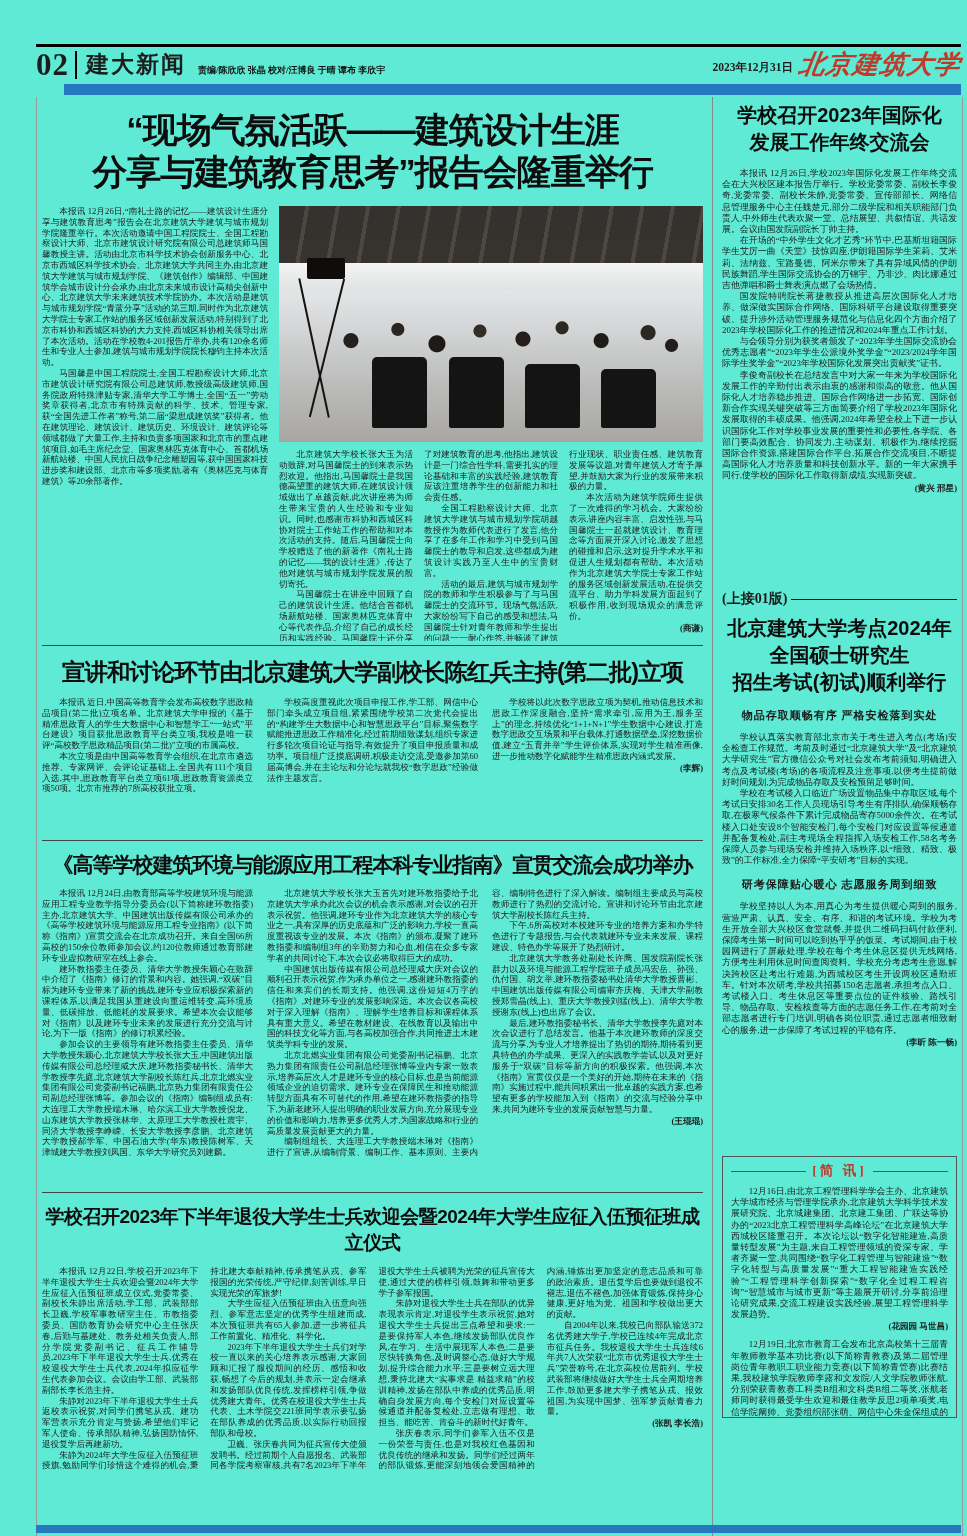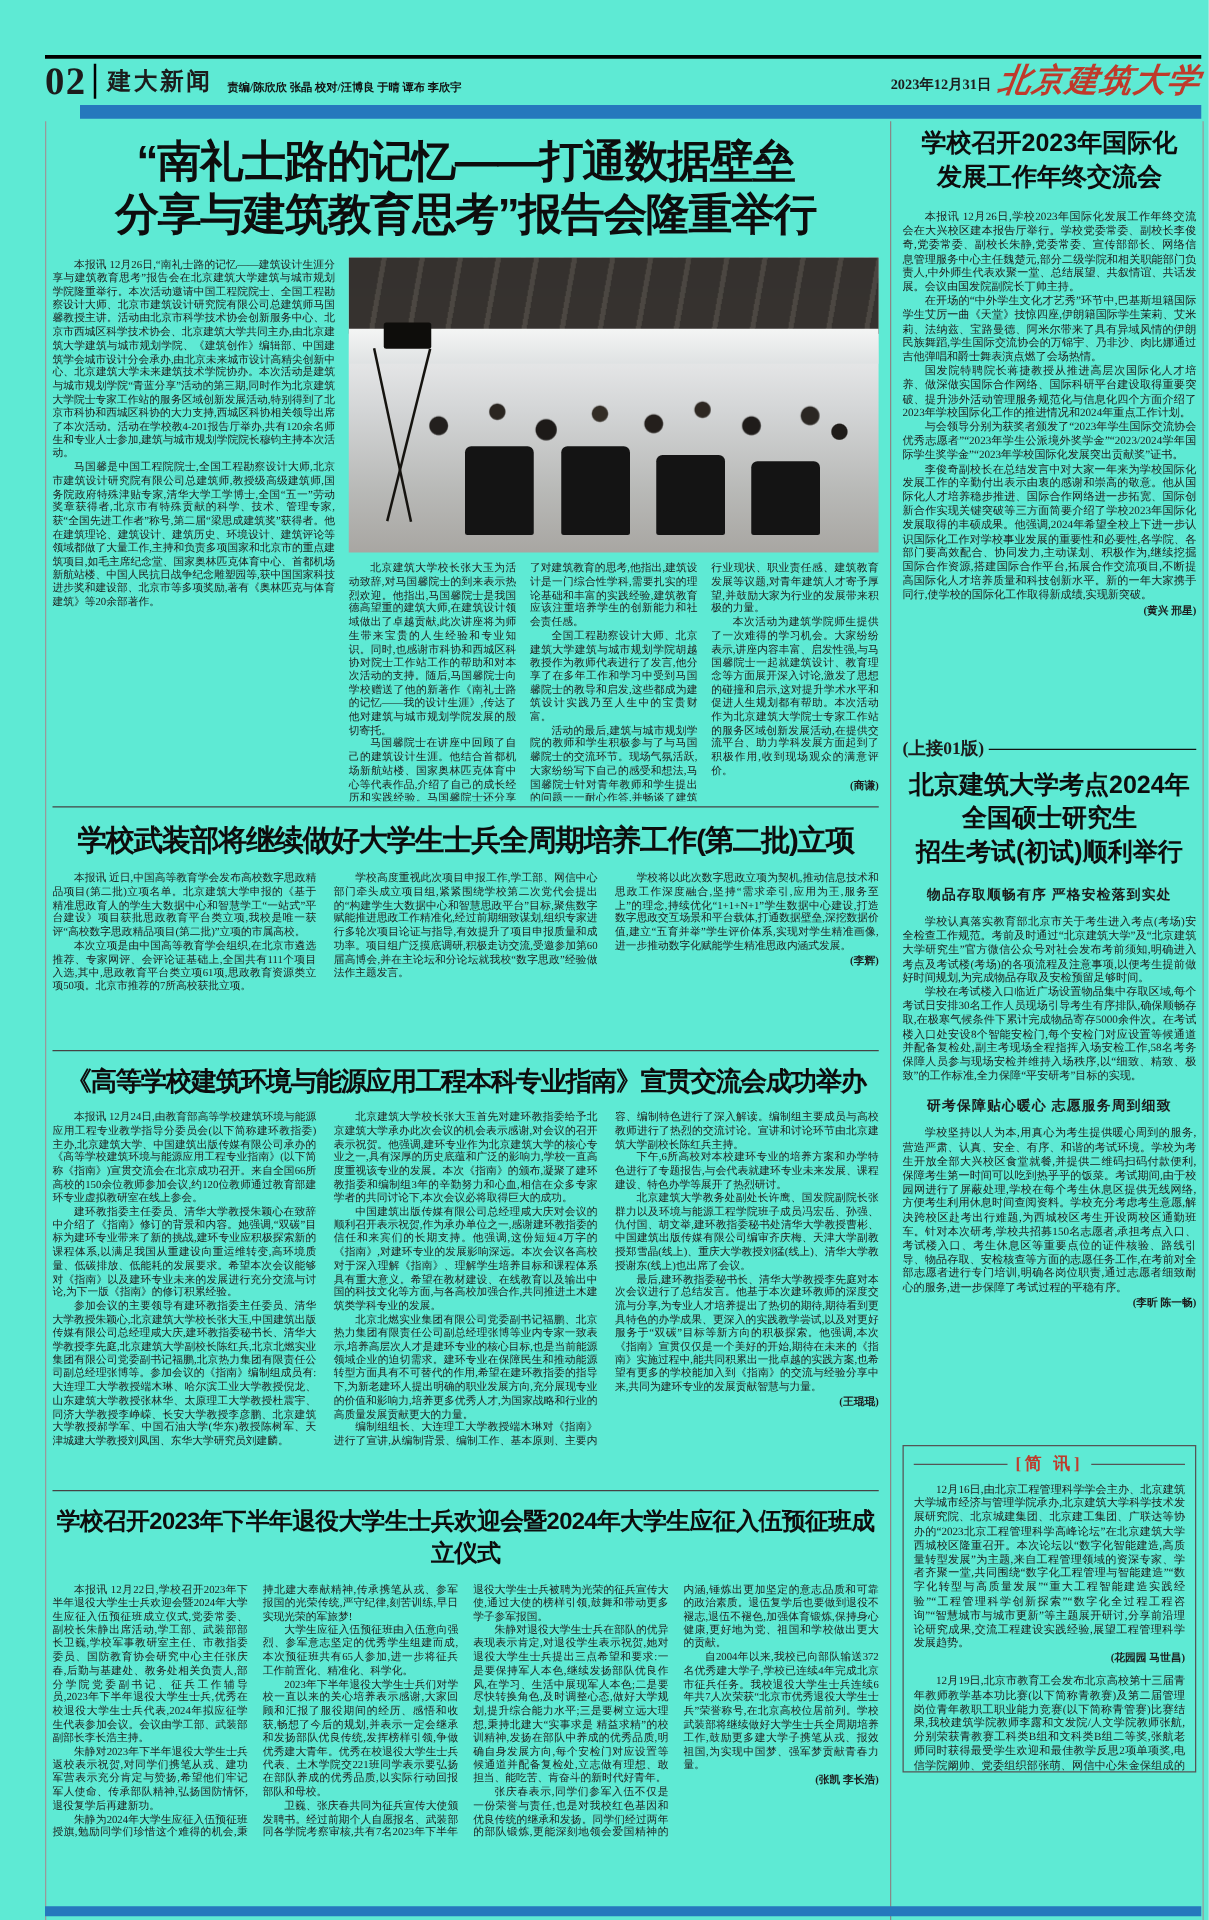--- a/index.html
+++ b/index.html
@@ -3,21 +3,21 @@
 <meta charset="utf-8">
 <style>
   html,body{margin:0;padding:0;background:#e9e9e9;}
   .page{width:967px;height:1536px;background:#5eead4;position:relative;overflow:hidden;
         font-family:"Liberation Serif","DejaVu Serif",serif;color:#1c1c1c;margin:0 auto;}
   
   .mast-rule{margin:44px 6px 0 36px;border-top:3px solid #000;}
   .mast-row{display:flex;align-items:center;margin:1px 6px 0 36px;height:33px;}
   .page-num{font-size:31px;font-weight:bold;line-height:1;letter-spacing:1px;}
   .mast-div{width:2px;height:28px;background:#000;margin:0 9px 0 6px;}
-  .section-name{font-family:"Liberation Sans","DejaVu Sans",sans-serif;font-weight:bold;font-size:19px;letter-spacing:2px;}
+  .section-name{font-family:"Liberation Sans","DejaVu Sans",sans-serif;font-weight:bold;font-size:23px;letter-spacing:2px;}
   .credits{font-family:Liberation Serif, serif;font-weight:bold;font-size:9px;margin:12px 0 0 12px;color:#111;}
   .mast-spacer{flex:1;}
   .mast-date{font-weight:bold;font-size:11.5px;margin-right:6px;margin-top:6px;}
   .mast-logo{color:#bf3a2b;font-weight:bold;font-style:italic;font-size:26px;transform:skewX(-8deg);letter-spacing:1px;white-space:nowrap;}
   .blue-bar{height:11px;background:#2578bd;margin:3px 6px 0 64px;}
   
   .main{display:flex;margin:2px 4px 0 36px;border-left:1px solid #999;border-right:1px solid #999;}
   .left{width:676px;flex:none;border-right:1px solid #888;padding:0 9px 0 5px;box-sizing:border-box;}
   .right{flex:1;padding:2px 5px 0 9px;box-sizing:border-box;}
   
@@ -100,21 +100,21 @@
     <span class="mast-logo">北京建筑大学</span>
   </div>
   <div class="blue-bar"></div>
 
   <div class="main">
 
     <div class="left">
 
       <div class="art1">
         <h1>
-          <span>“南礼士路的记忆——打通数据壁垒</span><br>
+          <span>“现场气氛活跃——建筑设计生涯</span><br>
           <span>分享与建筑教育思考”报告会隆重举行</span>
         </h1>
         <div class="art1-body">
           <div class="art1-c1 bt">
             <p>本报讯 12月26日,“南礼士路的记忆——建筑设计生涯分享与建筑教育思考”报告会在北京建筑大学建筑与城市规划学院隆重举行。本次活动邀请中国工程院院士、全国工程勘察设计大师、北京市建筑设计研究院有限公司总建筑师马国馨教授主讲。活动由北京市科学技术协会创新服务中心、北京市西城区科学技术协会、北京建筑大学共同主办,由北京建筑大学建筑与城市规划学院、《建筑创作》编辑部、中国建筑学会城市设计分会承办,由北京未来城市设计高精尖创新中心、北京建筑大学未来建筑技术学院协办。本次活动是建筑与城市规划学院“青蓝分享”活动的第三期,同时作为北京建筑大学院士专家工作站的服务区域创新发展活动,特别得到了北京市科协和西城区科协的大力支持,西城区科协相关领导出席了本次活动。活动在学校教4-201报告厅举办,共有120余名师生和专业人士参加,建筑与城市规划学院院长穆钧主持本次活动。</p>
             <p>马国馨是中国工程院院士,全国工程勘察设计大师,北京市建筑设计研究院有限公司总建筑师,教授级高级建筑师,国务院政府特殊津贴专家,清华大学工学博士,全国“五一”劳动奖章获得者,北京市有特殊贡献的科学、技术、管理专家,获“全国先进工作者”称号,第二届“梁思成建筑奖”获得者。他在建筑理论、建筑设计、建筑历史、环境设计、建筑评论等领域都做了大量工作,主持和负责多项国家和北京市的重点建筑项目,如毛主席纪念堂、国家奥林匹克体育中心、首都机场新航站楼、中国人民抗日战争纪念雕塑园等,获中国国家科技进步奖和建设部、北京市等多项奖励,著有《奥林匹克与体育建筑》等20余部著作。</p>
           </div>
           <div class="art1-rt">
             <div class="photo" title="报告会现场照片:阶梯教室内听众与摄像机">
               <div class="ph-ceiling"></div>
@@ -136,21 +136,21 @@
               <p>本次活动为建筑学院师生提供了一次难得的学习机会。大家纷纷表示,讲座内容丰富、启发性强,与马国馨院士一起就建筑设计、教育理念等方面展开深入讨论,激发了思想的碰撞和启示,这对提升学术水平和促进人生规划都有帮助。本次活动作为北京建筑大学院士专家工作站的服务区域创新发展活动,在提供交流平台、助力学科发展方面起到了积极作用,收到现场观众的满意评价。</p>
               <div class="by">(商谦)</div>
             </div>
           </div>
         </div>
       </div>
 
       <div class="sep"></div>
 
       <div class="art2">
-        <h2>学校武装部将继续做好大学生士兵全周期培养工作(第二批)立项</h2>
+        <h2>宣讲和讨论环节由北京建筑大学副校长陈红兵主持(第二批)立项</h2>
         <div class="cols3 bt">
           <p>本报讯 近日,中国高等教育学会发布高校数字思政精品项目(第二批)立项名单。北京建筑大学申报的《基于精准思政育人的学生大数据中心和智慧学工“一站式”平台建设》项目获批思政教育平台类立项,我校是唯一获评“高校数字思政精品项目(第二批)”立项的市属高校。</p>
           <p>本次立项是由中国高等教育学会组织,在北京市遴选推荐、专家网评、会评论证基础上,全国共有111个项目入选,其中,思政教育平台类立项61项,思政教育资源类立项50项。北京市推荐的7所高校获批立项。</p>
           <p>学校高度重视此次项目申报工作,学工部、网信中心部门牵头成立项目组,紧紧围绕学校第二次党代会提出的“构建学生大数据中心和智慧思政平台”目标,聚焦数字赋能推进思政工作精准化,经过前期细致谋划,组织专家进行多轮次项目论证与指导,有效提升了项目申报质量和成功率。项目组广泛摸底调研,积极走访交流,受邀参加第60届高博会,并在主论坛和分论坛就我校“数字思政”经验做法作主题发言。</p>
           <p>学校将以此次数字思政立项为契机,推动信息技术和思政工作深度融合,坚持“需求牵引,应用为王,服务至上”的理念,持续优化“1+1+N+1”学生数据中心建设,打造数字思政交互场景和平台载体,打通数据壁垒,深挖数据价值,建立“五育并举”学生评价体系,实现对学生精准画像,进一步推动数字化赋能学生精准思政内涵式发展。</p>
           <div class="by">(李辉)</div>
         </div>
       </div>
 
       <div class="sep"></div>

